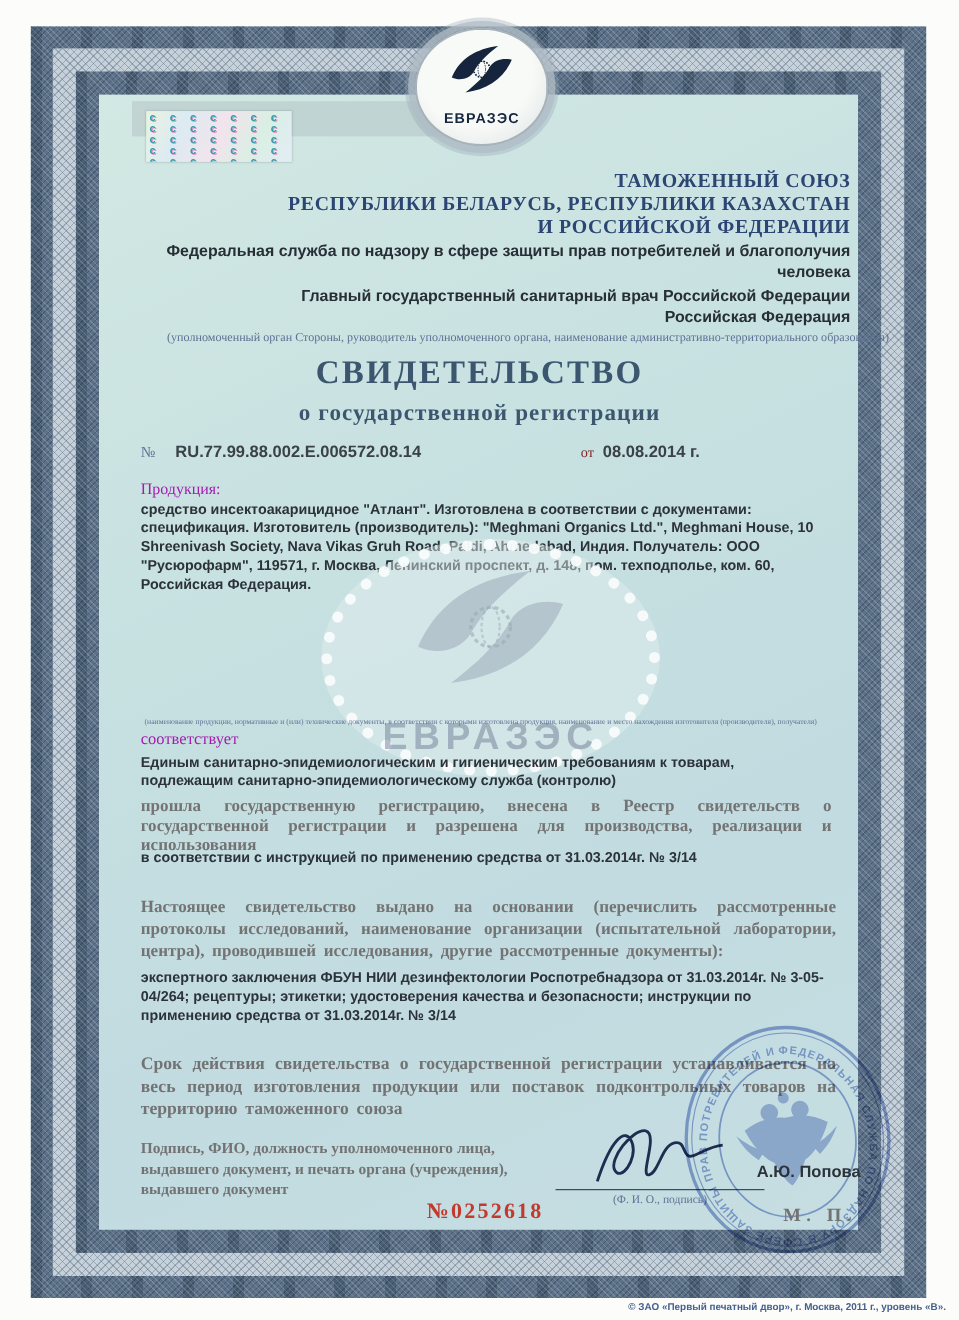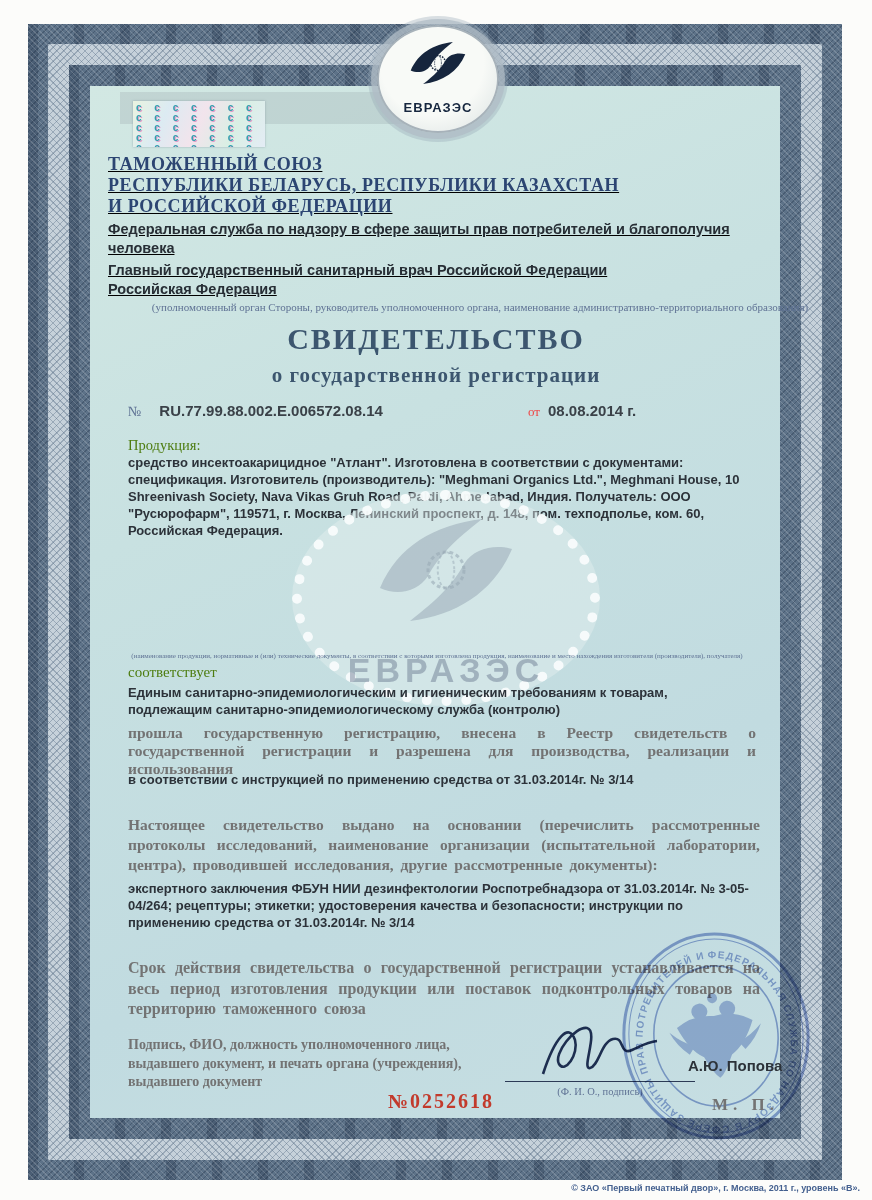--- a/index.html
+++ b/index.html
@@ -51,36 +51,36 @@
 
   
   .holo-band{position:absolute;left:120px;top:92px;width:315px;height:32px;background:rgba(128,138,148,.20);z-index:2;}
   .hologram{position:absolute;left:133px;top:101px;width:132px;height:46px;z-index:3;overflow:hidden;
     background:linear-gradient(115deg,#e9f3e0,#dcebf2 25%,#f2e4ec 50%,#d9efe4 75%,#e4ecf5 100%);
     box-shadow:0 0 2px rgba(120,140,150,.6);
     font-size:10px;line-height:10px;letter-spacing:5px;color:#2f9fae;text-shadow:1px 1px 0 rgba(222,130,190,.8);
     word-break:break-all;padding:2px 3px;box-sizing:border-box;font-weight:bold;}
 
   
-  .hdr{left:108px;top:154px;width:692px;text-align:left;z-index:4;text-decoration:underline;}
+  .hdr{left:81px;top:154px;width:692px;text-align:right;z-index:4;}
   .hdr-serif{font-family:"Liberation Serif",serif;font-weight:bold;color:#2c4572;font-size:18px;line-height:21px;letter-spacing:.6px;}
   .hdr-sans{color:#272e35;font-size:14.5px;line-height:18.5px;font-weight:bold;margin-top:3px;}
   .note-line{font-family:"Liberation Serif",serif;color:#5f7294;}
 
   .title-main{left:90px;top:322px;width:692px;text-align:center;font-family:"Liberation Serif",serif;
     font-weight:bold;font-size:30px;letter-spacing:2px;color:#3c566f;z-index:4;}
   .title-sub{left:90px;top:363px;width:692px;text-align:center;font-family:"Liberation Serif",serif;
     font-weight:bold;font-size:21px;letter-spacing:1px;color:#3c566f;z-index:4;}
 
   .num-row{left:128px;top:402px;width:630px;z-index:4;font-size:15px;color:#3a4148;font-weight:bold;}
   .num-sign{font-family:"Liberation Serif",serif;color:#5f7294;font-weight:normal;font-size:14px;margin-right:18px;}
-  .from-label{font-family:"Liberation Serif",serif;color:#ef4444;font-weight:normal;font-size:13px;margin-right:8px;}
+  .from-label{font-family:"Liberation Serif",serif;color:#7f1d1d;font-weight:normal;font-size:13px;margin-right:8px;}
   .num-right{position:absolute;left:400px;top:0px;}
 
-  .product-label{font-family:"Liberation Serif",serif;color:#4d7c0f;font-size:14.5px;}
+  .product-label{font-family:"Liberation Serif",serif;color:#a21caf;font-size:14.5px;}
   .body-sans{color:#2c3239;font-size:13px;line-height:17px;font-weight:bold;}
   .body-serif{font-family:"Liberation Serif",serif;color:#737373;font-weight:bold;text-align:justify;}
 
   
   .watermark{position:absolute;left:292px;top:490px;width:288px;height:196px;border-radius:50%;
     border:10px dotted rgba(248,252,252,.95);background:rgba(228,240,240,.45);z-index:1;text-align:center;}
   .watermark svg{margin-top:10px;opacity:.5;}
   .wm-label{position:absolute;left:0;right:0;bottom:6px;font-weight:bold;font-size:34px;letter-spacing:5px;
     color:rgba(106,122,144,.48);}
 

